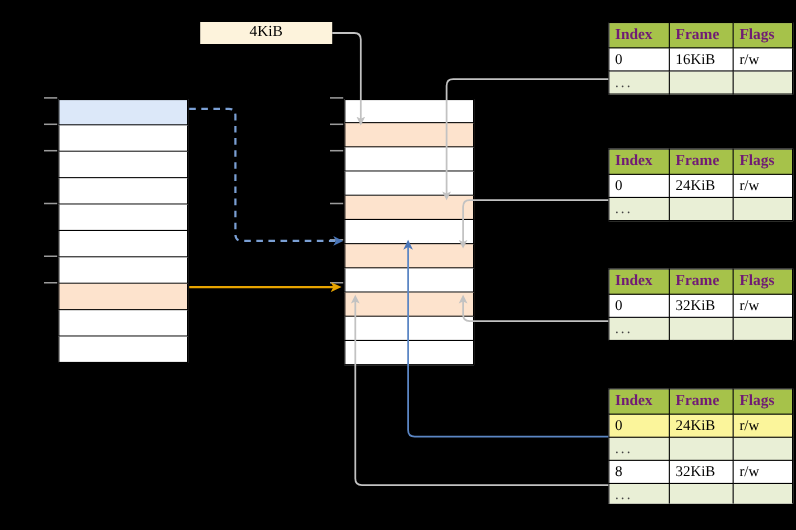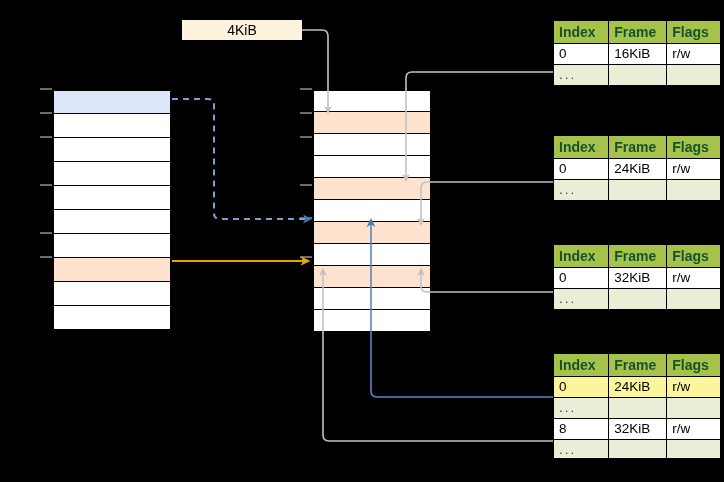--- a/index.html
+++ b/index.html
@@ -1,20 +1,20 @@
 <!DOCTYPE html>
 <html><head>
 <meta charset="utf-8">
 <style>
   html,body{margin:0;padding:0;background:#000;}
   #root{
     position:relative;
     width:724px;height:458px;
     background:#000;
-    font-family:Liberation Sans, sans-serif;
+    font-family:Liberation Serif, serif;
     overflow:hidden;
   }
 
   
   .mem-col{position:absolute;border:1px solid #000;box-sizing:border-box;}
   .mem-row{
     box-sizing:border-box;
     border:1px solid #000;
     border-top-width:0;
     background:#ffffff;
@@ -43,21 +43,21 @@
     table-layout:fixed;
     background:#fff;
     font-size:13.5px;
     color:#000;
   }
   .ptable th{
     background:#a6c martinez;
   }
   .ptable th{
     background:#a6c24a;
-    color:#14532d;
+    color:#701a75;
     font-weight:bold;
     text-align:left;
     padding:2px 5px;
     border:1px solid #000;
     font-size:14px;
     line-height:18px;
   }
   .ptable td{
     border:1px solid #000;
     padding:1px 5px;

